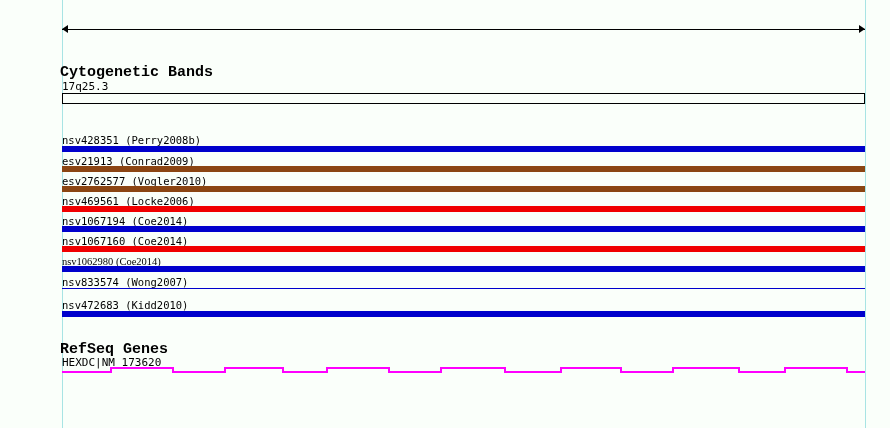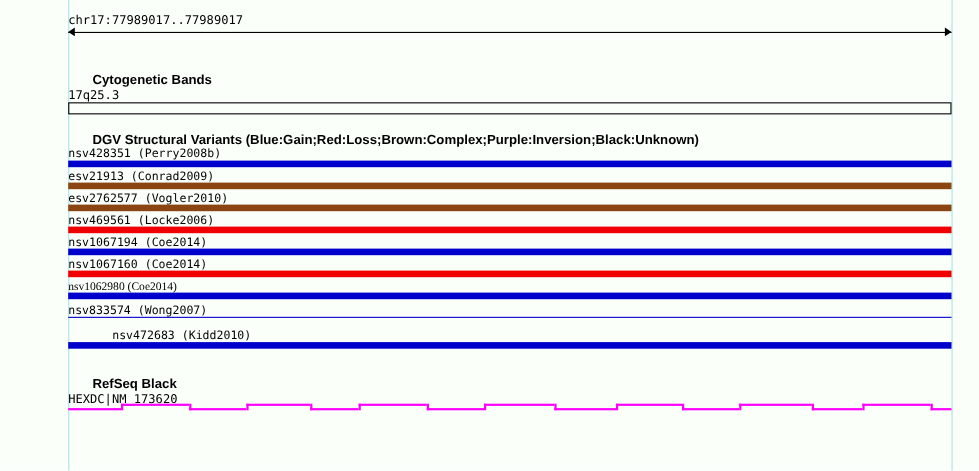--- a/index.html
+++ b/index.html
@@ -38,27 +38,26 @@
   .label {
     position: absolute;
     font-family: "DejaVu Sans Mono", monospace;
     font-size: 11px;
     line-height: 12px;
     color: #000000;
     white-space: nowrap;
   }
   .section-title {
     position: absolute;
-    font-family: Liberation Sans, sans-serif;
-    font-size: 12px;
+    font-family: Liberation Mono, monospace;
+    font-size: 15px;
     line-height: 13px;
     font-weight: bold;
     color: #000000;
     white-space: nowrap;
-    margin-left: 24px;
   }
 
   
   #position-text { left: 62px; top: 13px; }
 
   #ruler-arrow {
     position: absolute;
     left: 62px;
     top: 24px;
     width: 803px;
@@ -141,76 +140,74 @@
   }
 </style>
 </head>
 <body>
 
 <div id="browser" style="background: rgb(250, 255, 250);">
 
   <div class="vguide" id="vguide-left" style="background: rgb(168, 228, 228);"></div>
   <div class="vguide" id="vguide-right" style="background: rgb(168, 228, 228);"></div>
 
-  <div class="label" id="position-text">chr17:77989017..77989017</div>
 
   <div id="ruler-arrow">
     <div class="head left"></div>
     <div class="shaft"></div>
     <div class="head right"></div>
   </div>
 
   <div class="section-title" id="cyto-title">Cytogenetic Bands</div>
 
   <div class="label" id="cyto-band-label">17q25.3</div>
 
   <div id="cyto-box"></div>
 
-  <div class="section-title" id="dgv-title">DGV Structural Variants (Blue:Gain;Red:Loss;Brown:Complex;Purple:Inversion;Black:Unknown)</div>
 
   <div id="dgv-tracks">
       <div class="dgv-track" style="top: 0px;">
         <div class="track-label" style="top: 135px; text-align: right;">nsv428351 (Perry2008b)</div>
         <div class="track-bar" style="top: 146px; height: 6px; background: rgb(0, 0, 204);"></div>
       </div>
       <div class="dgv-track" style="top: 0px;">
         <div class="track-label" style="top: 156px;">esv21913 (Conrad2009)</div>
         <div class="track-bar" style="top: 166px; height: 6px; background: rgb(139, 69, 19);"></div>
       </div>
       <div class="dgv-track" style="top: 0px;">
         <div class="track-label" style="top: 176px; text-align: right;">esv2762577 (Vogler2010)</div>
         <div class="track-bar" style="top: 186px; height: 6px; background: rgb(139, 69, 19);"></div>
       </div>
       <div class="dgv-track" style="top: 0px;">
-        <div class="track-label" style="top: 196px;">nsv469561 (Locke2006)</div>
+        <div class="track-label" style="top: 196px; text-decoration: underline;">nsv469561 (Locke2006)</div>
         <div class="track-bar" style="top: 206px; height: 6px; background: rgb(240, 0, 0);"></div>
       </div>
       <div class="dgv-track" style="top: 0px;">
         <div class="track-label" style="top: 216px;">nsv1067194 (Coe2014)</div>
         <div class="track-bar" style="top: 226px; height: 6px; background: rgb(0, 0, 204);"></div>
       </div>
       <div class="dgv-track" style="top: 0px;">
         <div class="track-label" style="top: 236px;">nsv1067160 (Coe2014)</div>
         <div class="track-bar" style="top: 246px; height: 6px; background: rgb(240, 0, 0);"></div>
       </div>
       <div class="dgv-track" style="top: 0px;">
         <div class="track-label" style="top: 256px; font-family: Liberation Serif, serif;">nsv1062980 (Coe2014)</div>
         <div class="track-bar" style="top: 266px; height: 6px; background: rgb(0, 0, 204);"></div>
       </div>
       <div class="dgv-track" style="top: 0px;">
         <div class="track-label" style="top: 277px;">nsv833574 (Wong2007)</div>
         <div class="track-bar" style="top: 288px; height: 1px; background: rgb(0, 0, 204);"></div>
       </div>
       <div class="dgv-track" style="top: 0px;">
-        <div class="track-label" style="top: 300px; margin-left: 40px;">nsv472683 (Kidd2010)</div>
+        <div class="track-label" style="top: 300px;">nsv472683 (Kidd2010)</div>
         <div class="track-bar" style="top: 311px; height: 6px; background: rgb(0, 0, 204);"></div>
       </div>
     </div>
 
-  <div class="section-title" id="refseq-title">RefSeq Black</div>
+  <div class="section-title" id="refseq-title">RefSeq Genes</div>
 
   <div class="label" id="refseq-gene-label">HEXDC|NM_173620</div>
 
   <div id="gene-track">
       <div class="gene-seg" style="left: 0px; width: 48px; top: 7px; background: rgb(255, 0, 255);"></div>
       <div class="gene-riser" style="left: 48px; top: 3px; height: 5.5px; background: rgb(255, 0, 255);"></div>
       <div class="gene-seg" style="left: 48px; width: 62px; top: 3px; background: rgb(255, 0, 255);"></div>
       <div class="gene-riser" style="left: 110px; top: 3px; height: 5.5px; background: rgb(255, 0, 255);"></div>
       <div class="gene-seg" style="left: 110px; width: 52px; top: 7px; background: rgb(255, 0, 255);"></div>
       <div class="gene-riser" style="left: 162px; top: 3px; height: 5.5px; background: rgb(255, 0, 255);"></div>

